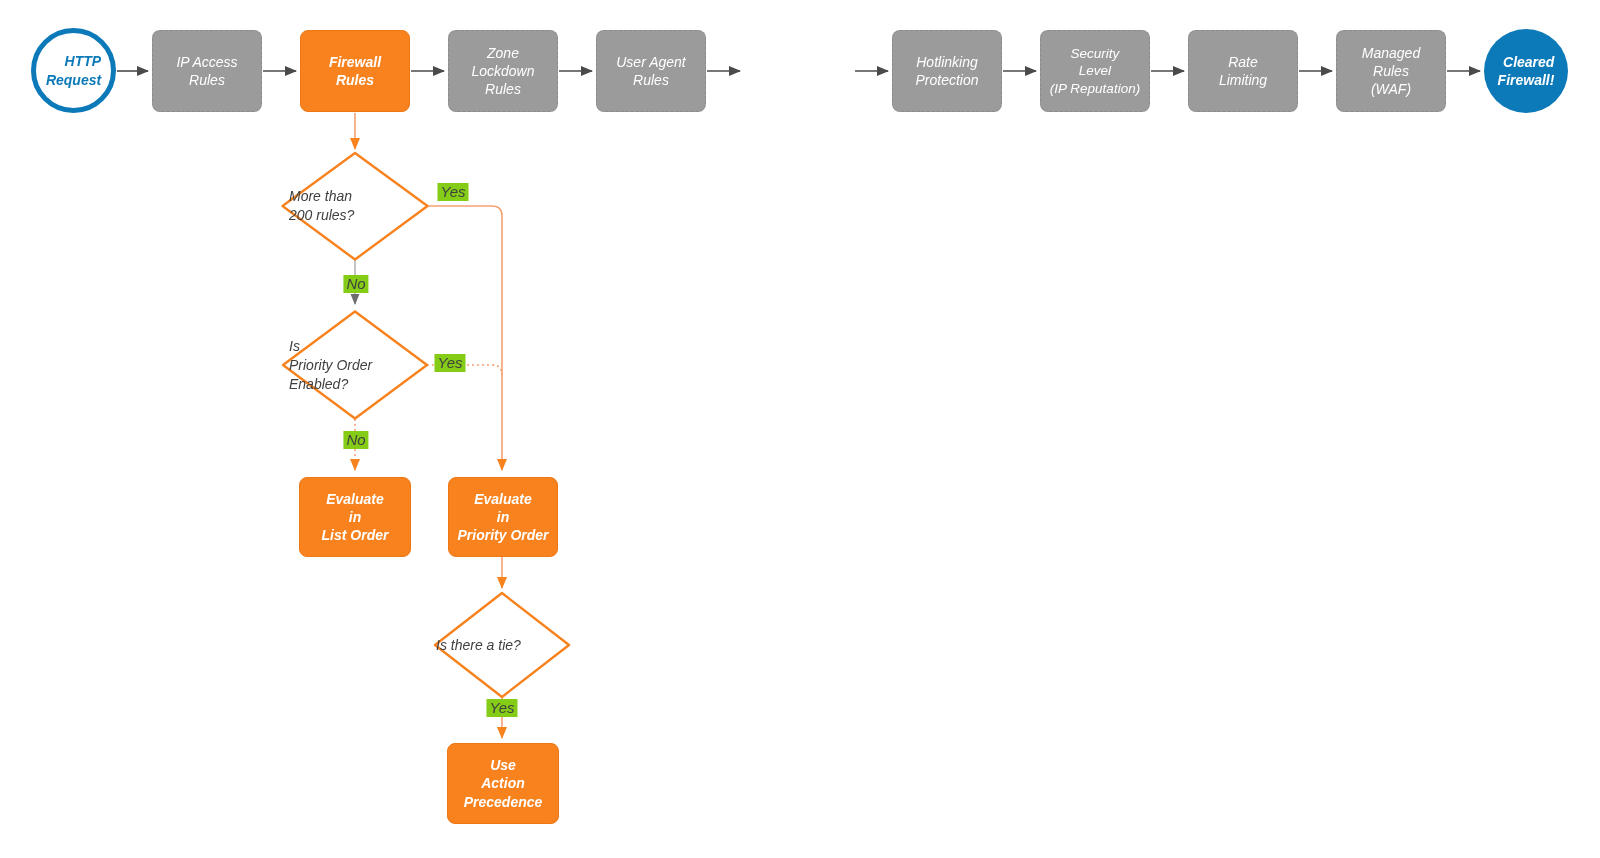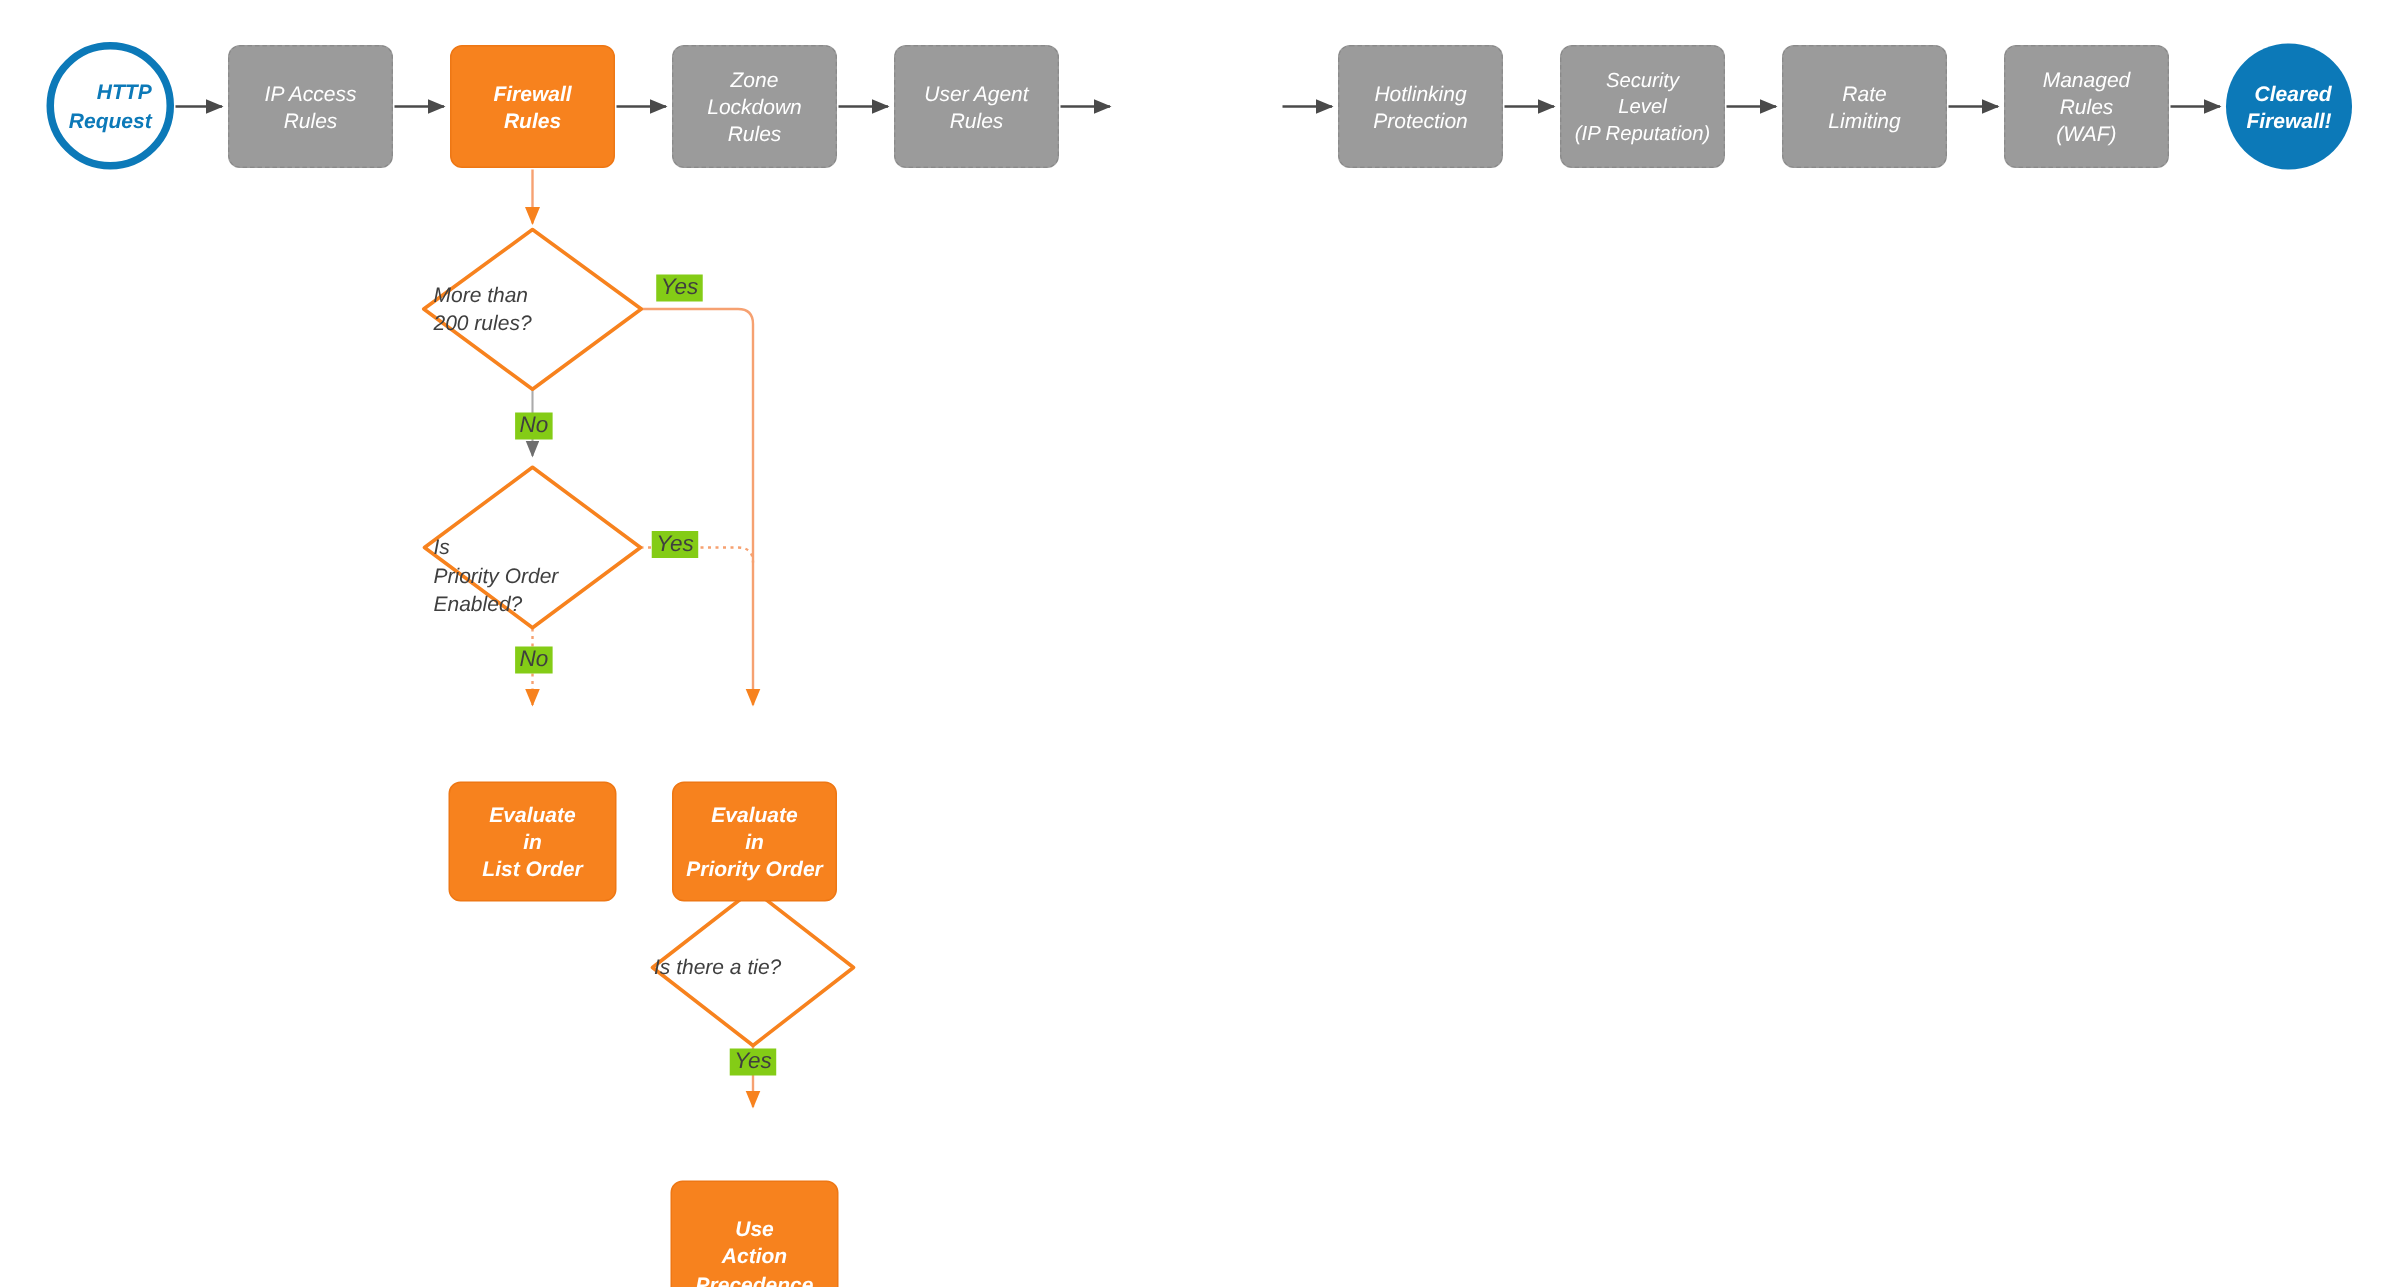--- a/index.html
+++ b/index.html
@@ -55,21 +55,20 @@
     border:5px solid var(--blue,#0C79B8);
     color:var(--blue,#0C79B8);
   }
   .end-circle{
     left:1484px;top:29px;width:84px;height:84px;
     background:var(--blue,#0C79B8);
     color:#ffffff;
   }
   .sub-box{
     font-size:14px;
-    margin-top:44px;
   }
   .diamond-label{
     position:absolute;width:132px;
     transform:translate(-50%,-50%);
     text-align:left;white-space:pre-line;
     color:var(--text-dark,#3F3F3F);
     font-size:14px;line-height:1.35;font-style:italic;
   }
   .edge-label{
     position:absolute;
@@ -149,32 +148,32 @@
 Limiting</div>
   <div class="node box gray-box" style="left:1336px">Managed
 Rules
 (WAF)</div>
 
   <div class="node circle end-circle">Cleared
 Firewall!</div>
 
   <div class="diamond-label" style="left:355px;top:206px">More than
 200 rules?</div>
-  <div class="diamond-label" style="left:355px;top:384px">Is
+  <div class="diamond-label" style="left:355px;top:365px">Is
 Priority Order
 Enabled?</div>
   <div class="diamond-label" style="left:502px;top:645px">Is there a tie?</div>
 
   <div class="node box orange-box sub-box" style="left:299px;top:477px;width:112px;height:80px">Evaluate
 in
 List Order</div>
   <div class="node box orange-box sub-box" style="left:448px;top:477px;width:110px;height:80px">Evaluate
 in
 Priority Order</div>
-  <div class="node box orange-box sub-box" style="left:447px;top:743px;width:112px;height:101px">Use
+  <div class="node box orange-box sub-box" style="left:447px;top:743px;width:112px;height:81px">Use
 Action
 Precedence</div>
 
   <div class="edge-label" style="left:453px;top:192px">Yes</div>
   <div class="edge-label" style="left:356px;top:284px">No</div>
   <div class="edge-label" style="left:450px;top:363px">Yes</div>
   <div class="edge-label" style="left:356px;top:440px">No</div>
   <div class="edge-label" style="left:502px;top:708px">Yes</div>
 
 </div>

